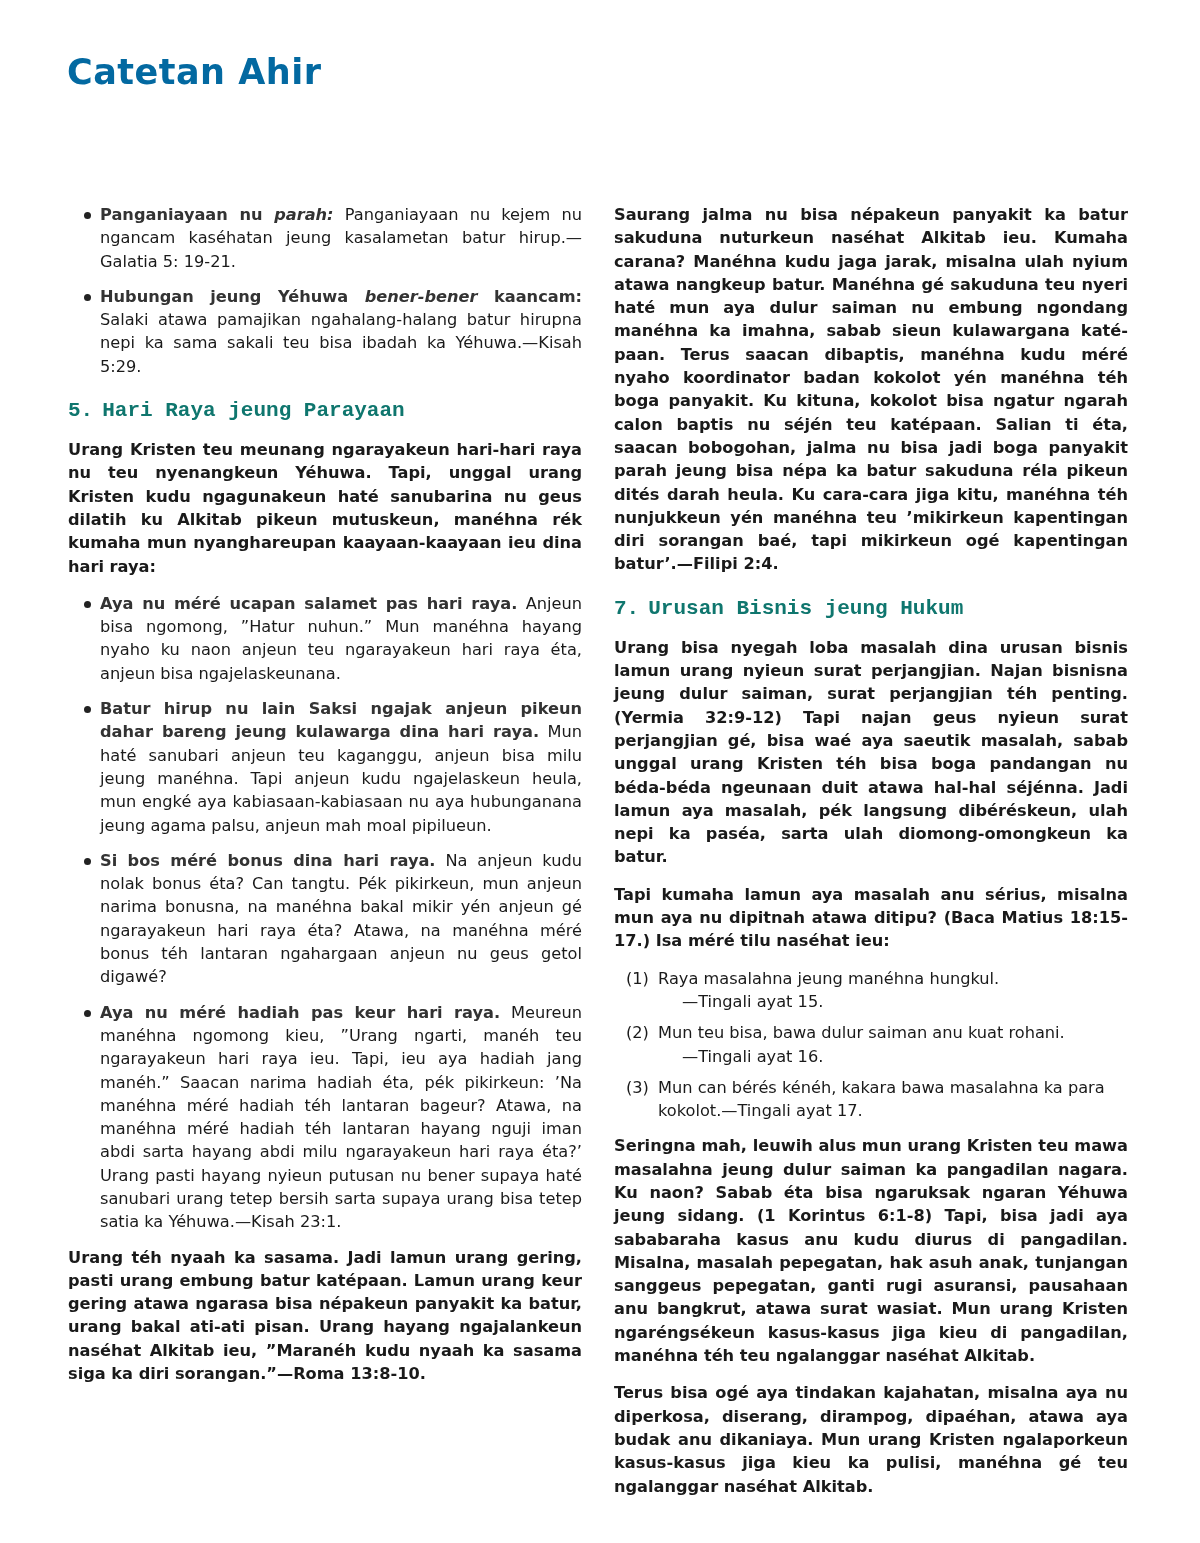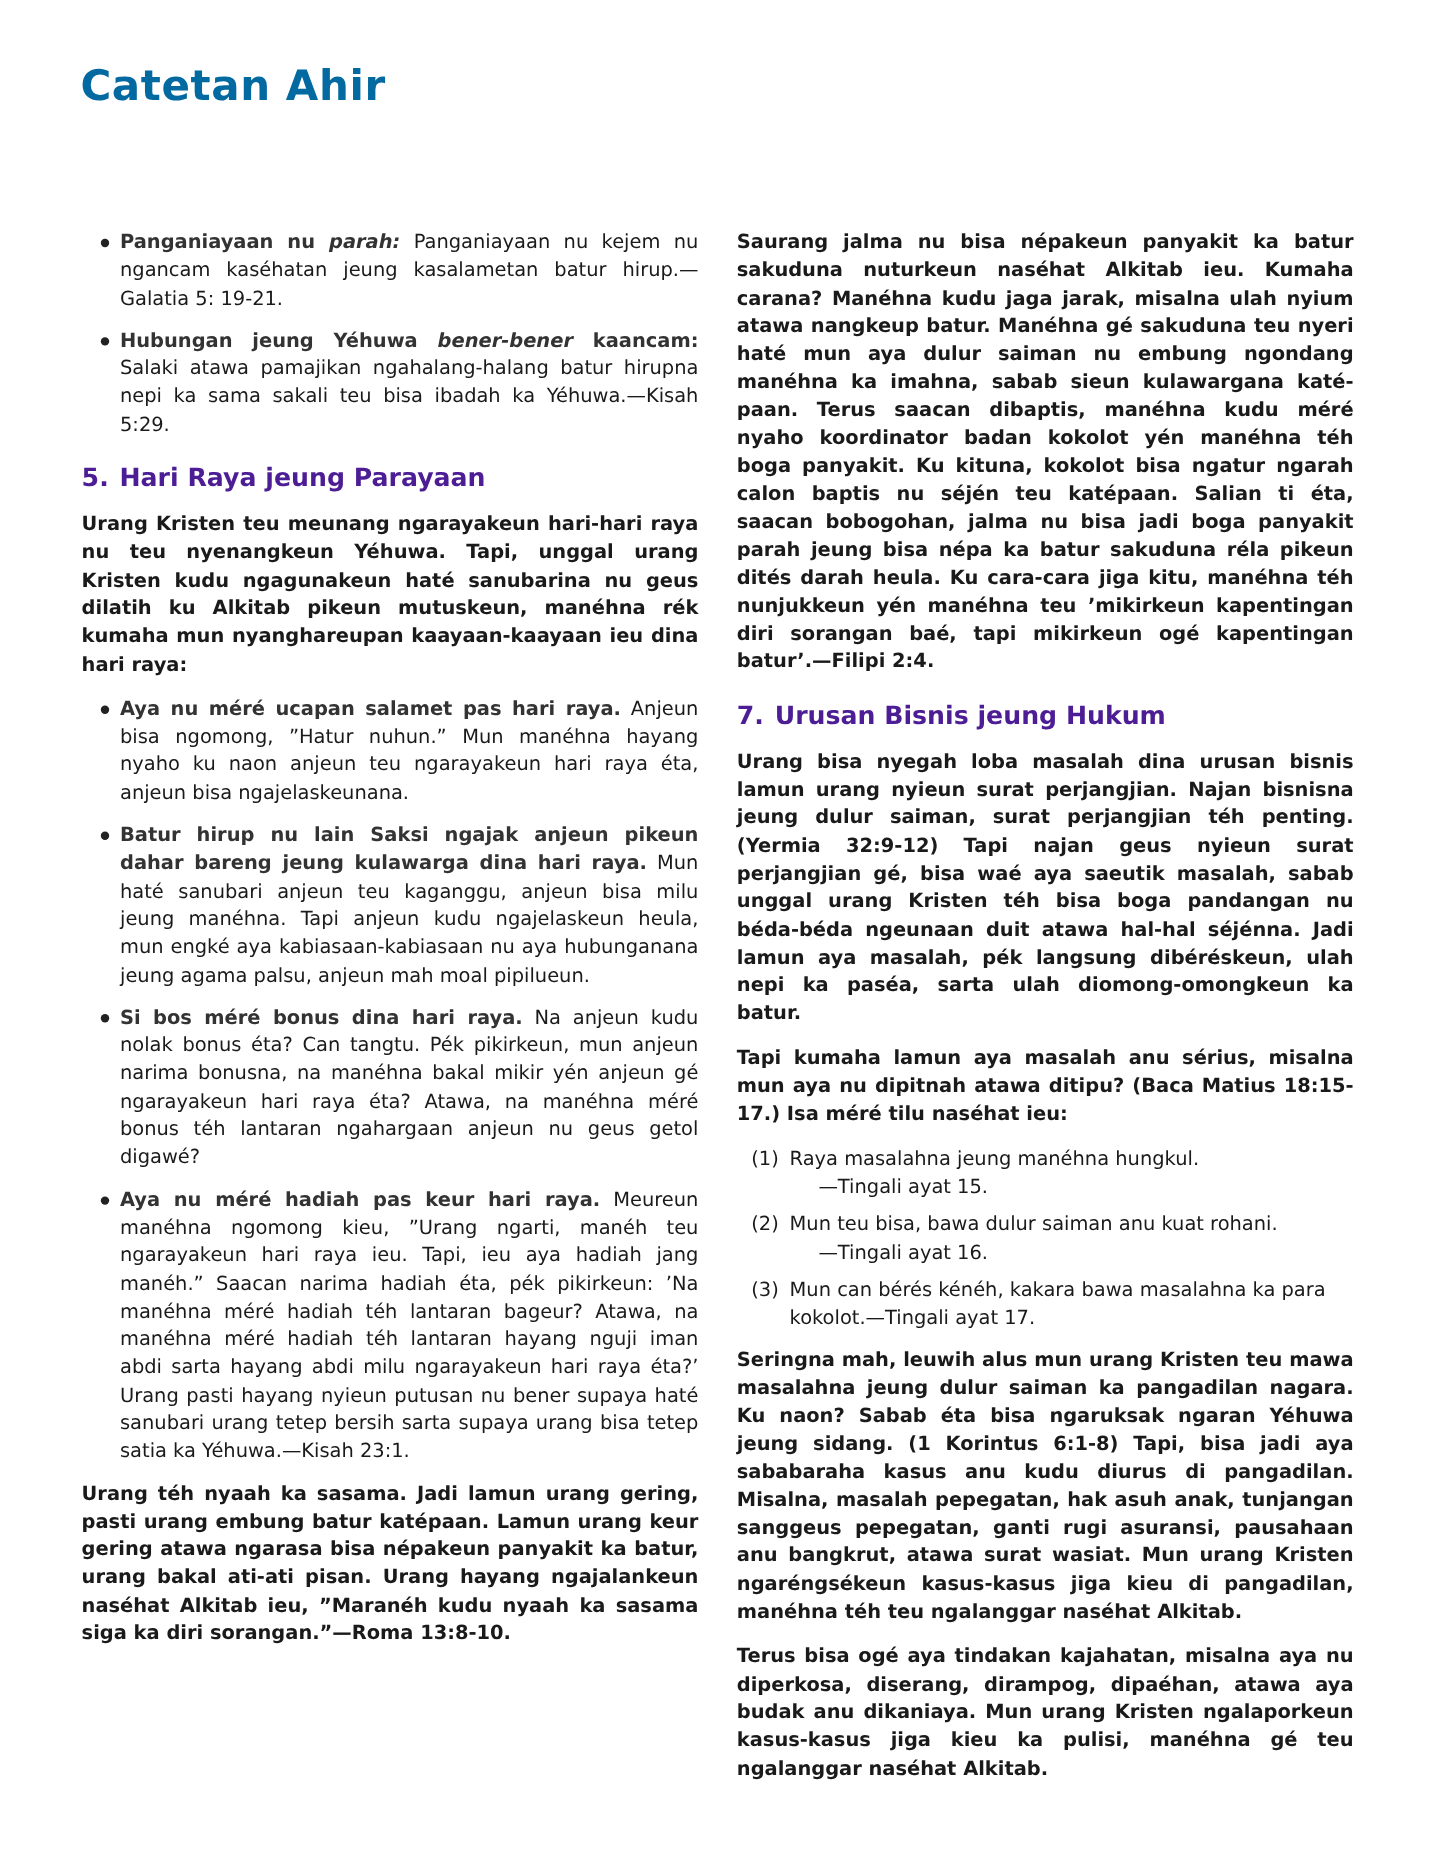--- a/index.html
+++ b/index.html
@@ -1,27 +1,27 @@
 <!DOCTYPE html>
 <html><head>
   <meta charset="utf-8">
   <style>
     html, body { margin: 0; padding: 0; background: #ffffff; }
     body { width: 1200px; height: 1543px; position: relative; overflow: hidden;
            font-family: "DejaVu Sans", sans-serif; color: #1a1a1a; }
     .page-title { position: absolute; left: 67px; top: 52px; margin: 0;
                   font-family: "DejaVu Sans", sans-serif; font-weight: bold;
                   font-size: 35px; letter-spacing: 0.5px; color: #0369a1; }
-    .col { position: absolute; top: 190px; width: 514px; }
+    .col { position: absolute; top: 203px; width: 514px; }
     .col-left { left: 68px; }
     .col-right { left: 614px; }
     .col p { margin: 0 0 14px 0; font-size: 16.2px; line-height: 23.3px;
              text-align: justify; hyphens: manual; font-weight: bold; }
     .col h2 { margin: 20px 0 14px 0; font-size: 21px; font-weight: bold;
-              color: #4c1d95; line-height: 26px; }
+              color: #0f766e; line-height: 26px; font-family: Liberation Mono, monospace; }
     .col h2 .num { margin-right: 9px; }
     ul.bullets { list-style: none; margin: 0 0 12px 0; padding: 0 0 0 32px; }
     ul.bullets li { position: relative; font-size: 16.2px; line-height: 23.3px;
                     text-align: justify; margin: 0 0 12px 0; }
     ul.bullets li .bullet { position: absolute; left: -16px; top: 9px; width: 7px; height: 7px;
                             border-radius: 50%; background: #222; }
     ul.bullets li .lead { font-weight: bold; color: #333; }
     ol.steps { list-style: none; margin: 4px 0 12px 0; padding: 0 0 0 44px; }
     ol.steps li { position: relative; font-size: 16.2px; line-height: 23.3px; margin: 0 0 8px 0; }
     ol.steps li .marker { position: absolute; left: -32px; top: 0; }

